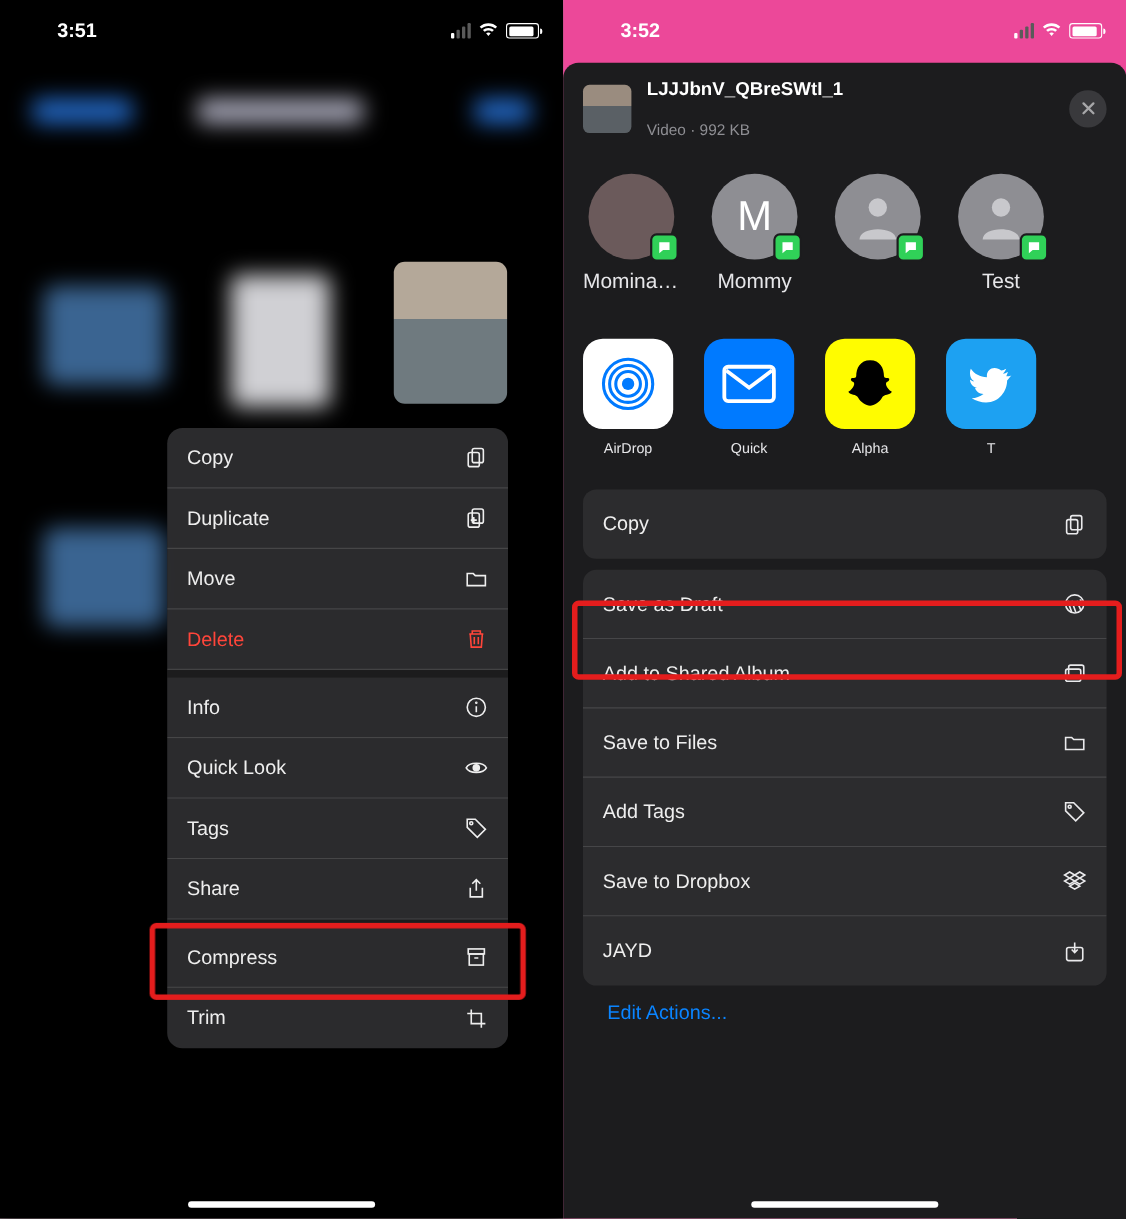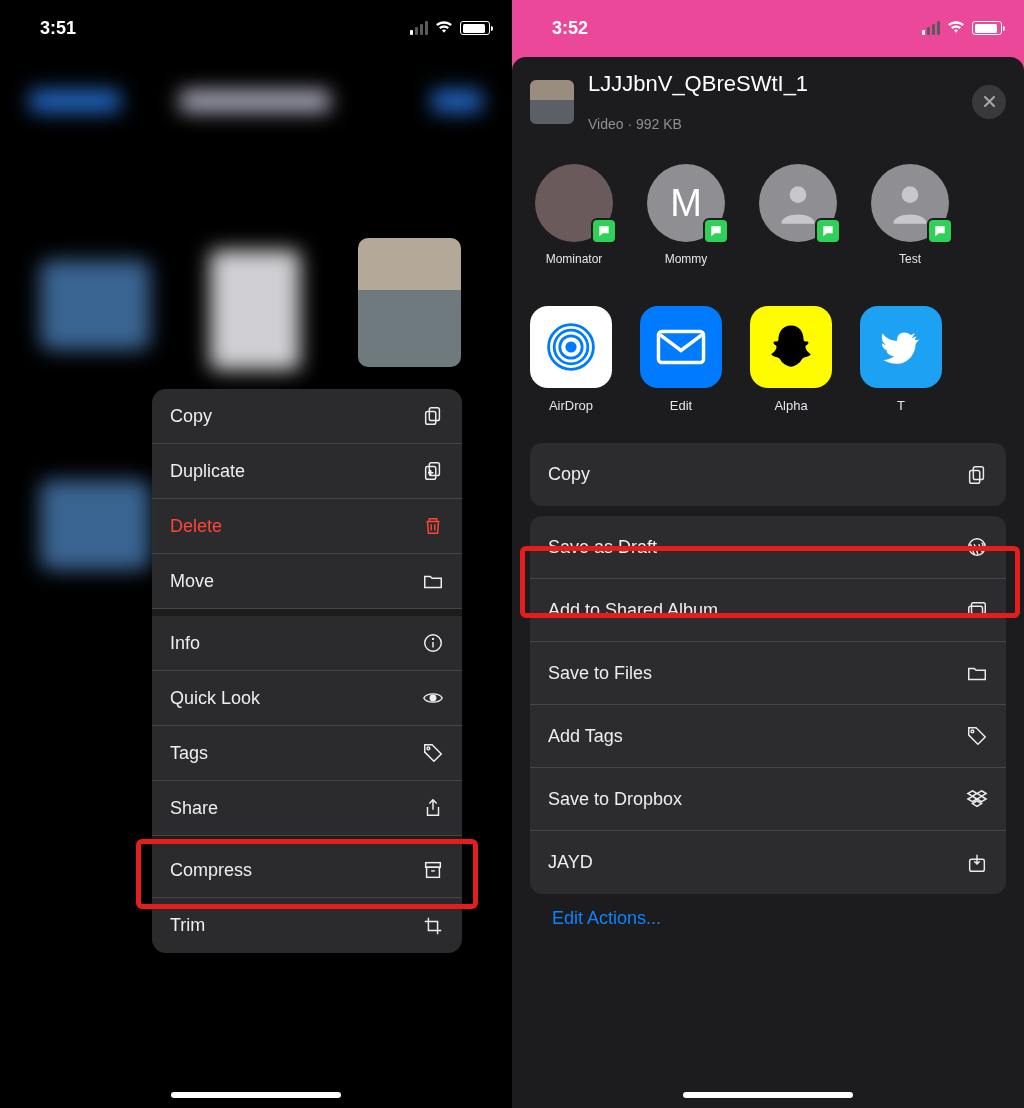--- a/index.html
+++ b/index.html
@@ -14,21 +14,21 @@
   .screen {
     width: 512px;
     height: 1108px;
     background: #000;
     position: relative;
     color: #fff;
   }
   
   .status-bar {
     position: absolute;
-    top: 0; left: 0; right: 0;
+    top: 0; left: 12px; right: 0;
     height: 50px;
     display: flex;
     align-items: center;
     padding: 6px 22px 0 40px;
     justify-content: space-between;
     font-size: 18px;
     font-weight: 600;
     z-index: 50;
   }
   .status-right { display: flex; align-items: center; gap: 6px; }
@@ -144,21 +144,21 @@
   .sheet-header {
     display: flex; align-items: center; padding: 14px 18px 10px 18px;
     gap: 14px;
   }
   .sheet-thumb {
     width: 44px; height: 44px;
     border-radius: 6px;
     background: linear-gradient(to bottom, #9a8c7f 0%, #9a8c7f 45%, #5a6065 45%, #5a6065 100%);
   }
   .sheet-titles { flex: 1; }
-  .sheet-title { font-size: 22px; color: #fff; font-weight: 400; white-space: nowrap; overflow: hidden; text-overflow: ellipsis;}
+  .sheet-title { font-size: 17px; color: #fff; font-weight: 700; white-space: nowrap; overflow: hidden; text-overflow: ellipsis;}
   .sheet-sub { font-size: 14px; color: #8e8e93; margin-top: 19px; }
   .close-btn {
     width: 34px; height: 34px; border-radius: 50%;
     background: #39393c;
     display: flex; align-items: center; justify-content: center;
     color: #a6a6a8;
   }
 
   .contacts {
     display: flex; gap: 24px; padding: 22px 18px 8px 18px;
@@ -179,21 +179,21 @@
   .avatar.photo { background: #6b5a5b; }
   .avatar svg { width: 50px; height: 50px; fill: #c8c8cc; }
   .app-badge {
     position: absolute; right: -4px; bottom: -2px;
     width: 26px; height: 26px; border-radius: 6px;
     background: #30d158;
     display: flex; align-items: center; justify-content: center;
     border: 2px solid #1c1c1e;
   }
   .contact-name {
-    margin-top: 10px; font-size: 12px; color: #e6e6e9;
+    margin-top: 10px; font-size: 19px; color: #e6e6e9;
     text-align: left;
     max-width: 88px;
     white-space: nowrap;
     overflow: hidden; text-overflow: ellipsis;
   }
 
   .apps {
     display: flex; gap: 28px; padding: 32px 18px 12px 18px;
     overflow: hidden;
   }
@@ -299,33 +299,33 @@
       <span>Duplicate</span>
       <span class="cm-icon">
           <svg viewBox="0 0 24 24">
             <rect x="8" y="3" width="11" height="14" rx="2"></rect>
             <rect x="4" y="7" width="11" height="14" rx="2"></rect>
             <line x1="9.5" y1="11" x2="9.5" y2="17"></line>
             <line x1="6.5" y1="14" x2="12.5" y2="14"></line>
           </svg>
         </span>
     </div>
+    <div class="cm-row">
+      <span>Move</span>
+      <span class="cm-icon">
+          <svg viewBox="0 0 24 24">
+            <path d="M3 7 L3 19 L21 19 L21 9 L11 9 L9 7 Z"></path>
+          </svg>
+        </span>
+    </div>
     <div class="cm-row destructive">
       <span>Delete</span>
       <span class="cm-icon">
           <svg viewBox="0 0 24 24">
             <path d="M5 7 L19 7 M8 7 L8 4 L16 4 L16 7 M6 7 L7 20 L17 20 L18 7 M10 10 L10 17 M14 10 L14 17"></path>
-          </svg>
-        </span>
-    </div>
-    <div class="cm-row">
-      <span>Move</span>
-      <span class="cm-icon">
-          <svg viewBox="0 0 24 24">
-            <path d="M3 7 L3 19 L21 19 L21 9 L11 9 L9 7 Z"></path>
           </svg>
         </span>
     </div>
     <div class="cm-row gap-above">
       <span>Info</span>
       <span class="cm-icon">
           <svg viewBox="0 0 24 24">
             <circle cx="12" cy="12" r="9"></circle>
             <line x1="12" y1="11" x2="12" y2="17"></line>
             <circle cx="12" cy="7.5" r="0.5" fill="currentColor"></circle>
@@ -486,21 +486,21 @@
         </div>
         <div class="app-label">AirDrop</div>
       </div>
       <div class="app-item">
         <div class="app-icon mail">
           <svg width="52" height="40" viewBox="0 0 60 44">
               <rect x="4" y="4" width="52" height="36" rx="4" fill="none" stroke="#fff" stroke-width="4"></rect>
               <path d="M6 8 L30 26 L54 8" stroke="#fff" stroke-width="4" fill="none"></path>
             </svg>
         </div>
-        <div class="app-label">Edit</div>
+        <div class="app-label">Quick</div>
       </div>
       <div class="app-item">
         <div class="app-icon snap">
           <svg width="54" height="54" viewBox="0 0 60 60">
               <path d="M30 6 C20 6 16 14 16 22 C16 24 14 24 12 24 C10 24 10 27 13 28 C15 29 14 34 8 38 C10 42 16 40 18 44 C20 48 26 52 30 52 C34 52 40 48 42 44 C44 40 50 42 52 38 C46 34 45 29 47 28 C50 27 50 24 48 24 C46 24 44 24 44 22 C44 14 40 6 30 6 Z" fill="#000"></path>
             </svg>
         </div>
         <div class="app-label">Alpha</div>
       </div>
       <div class="app-item">

